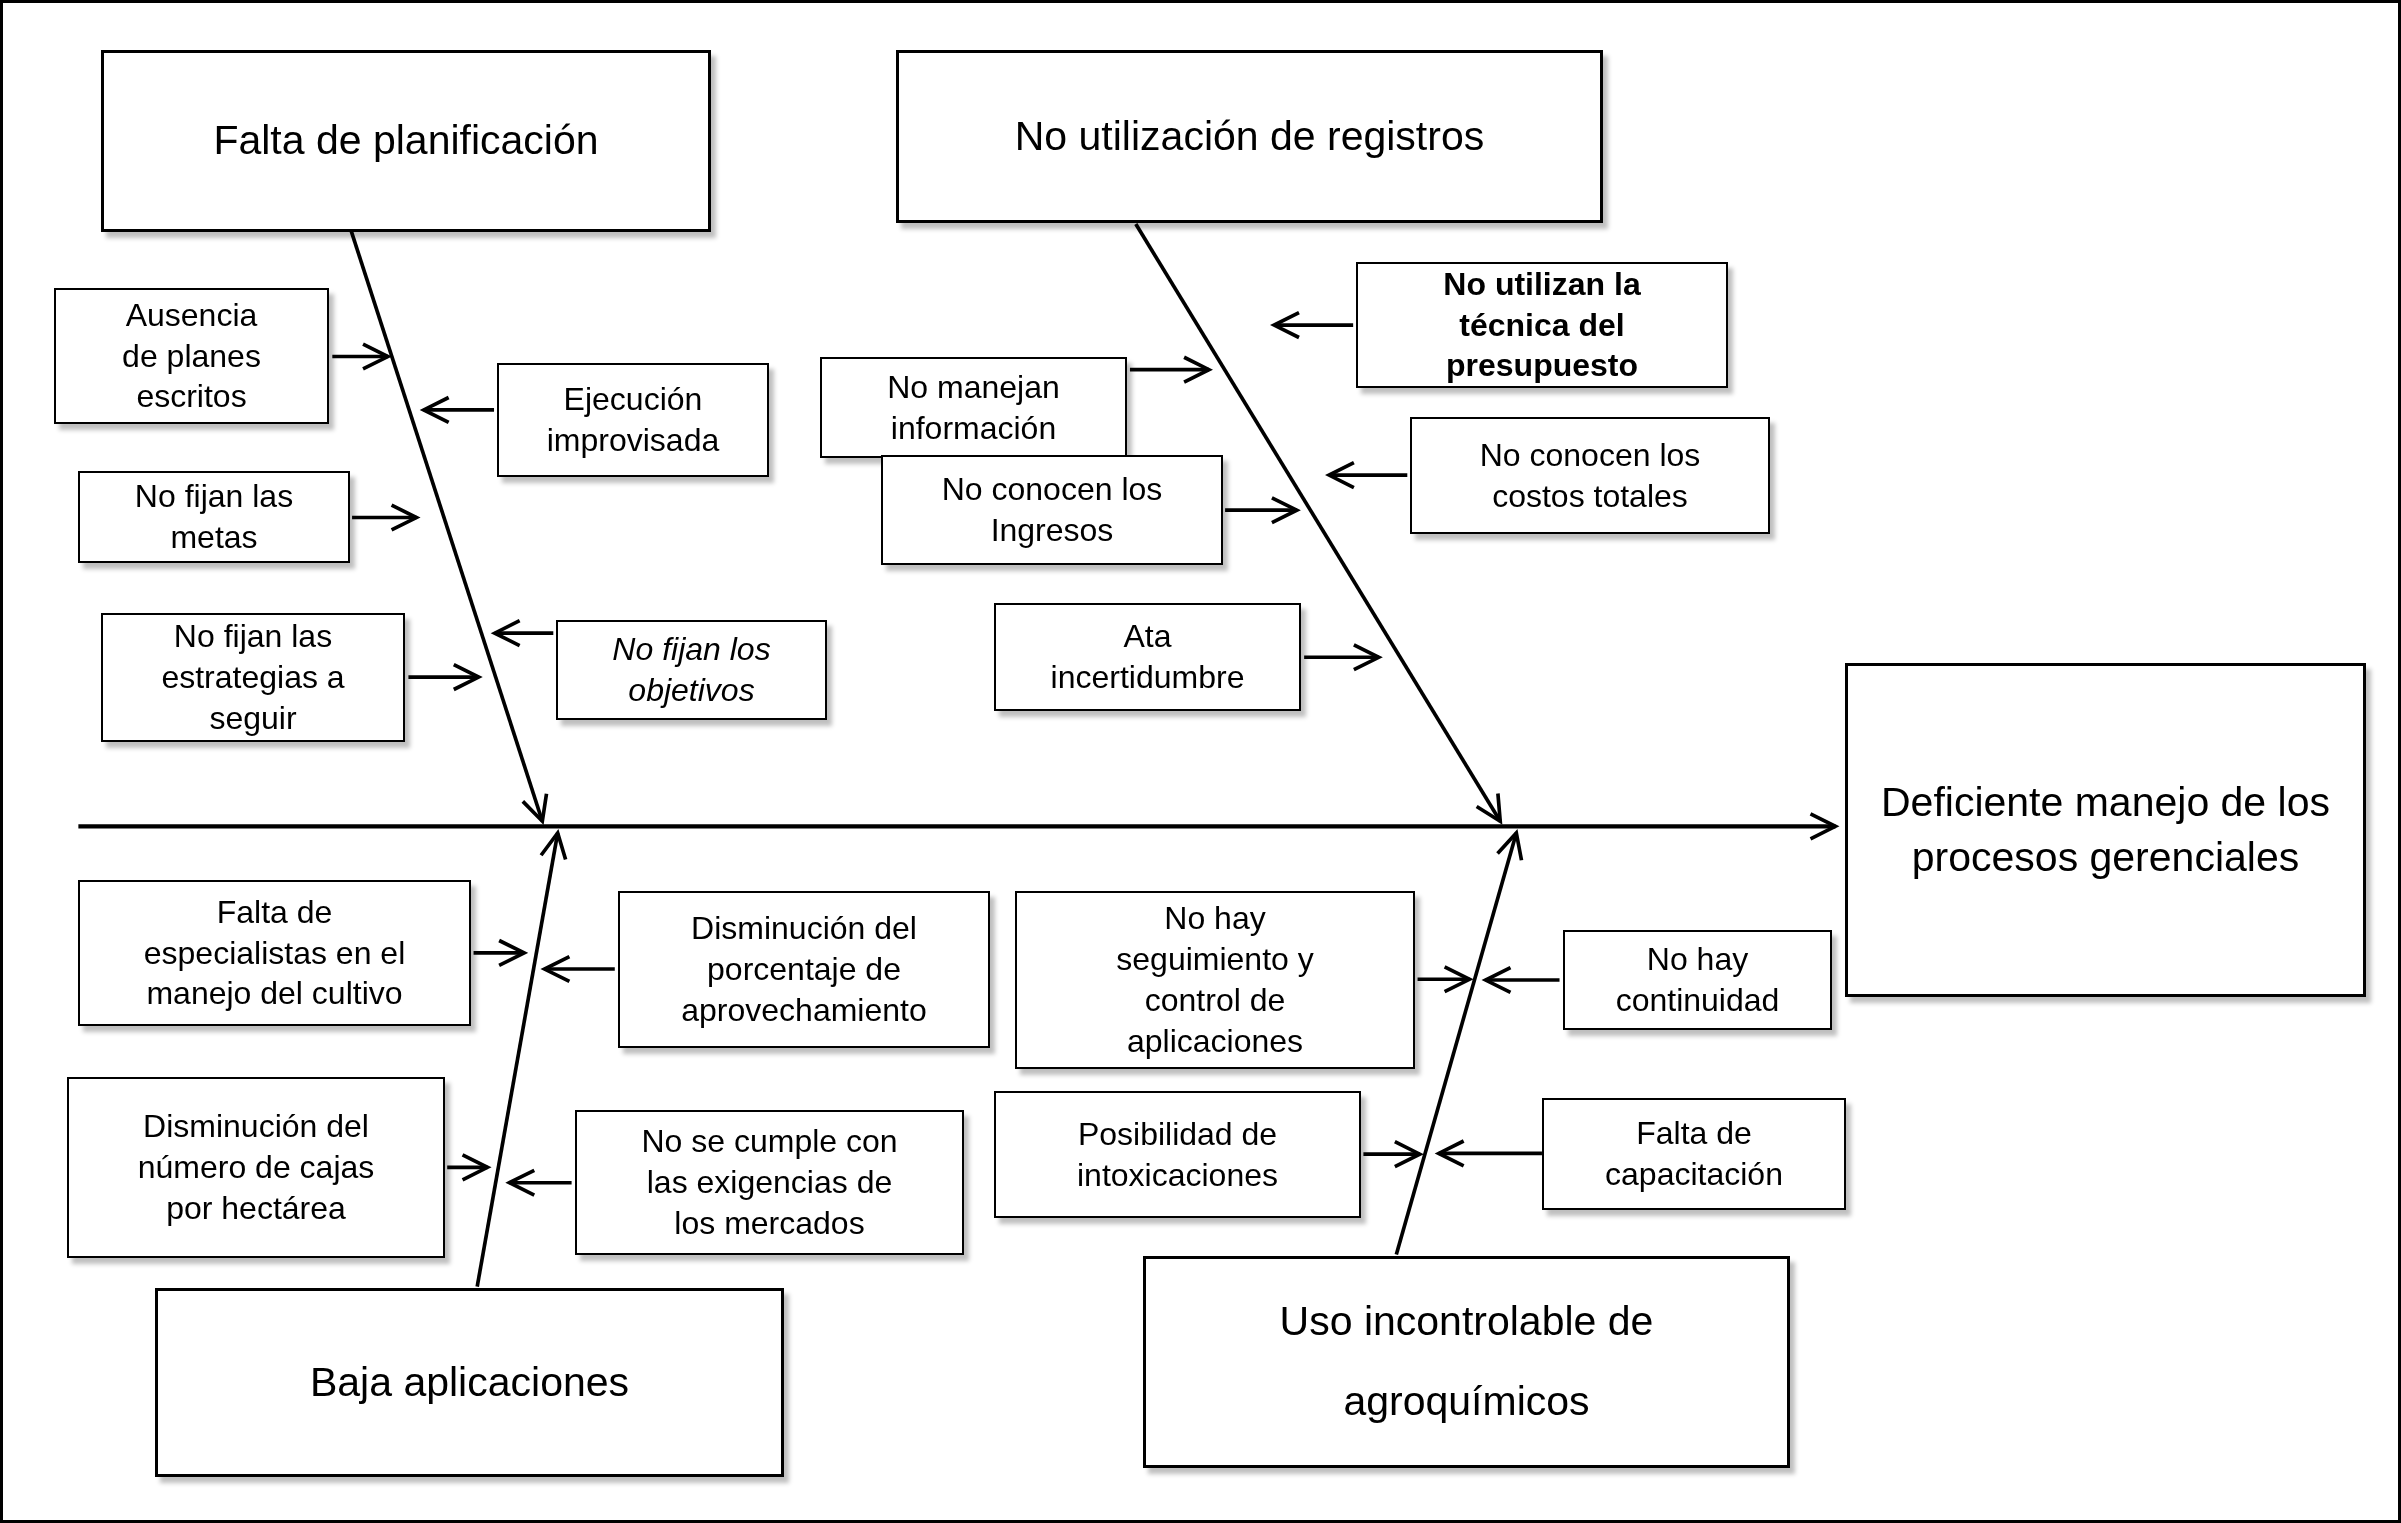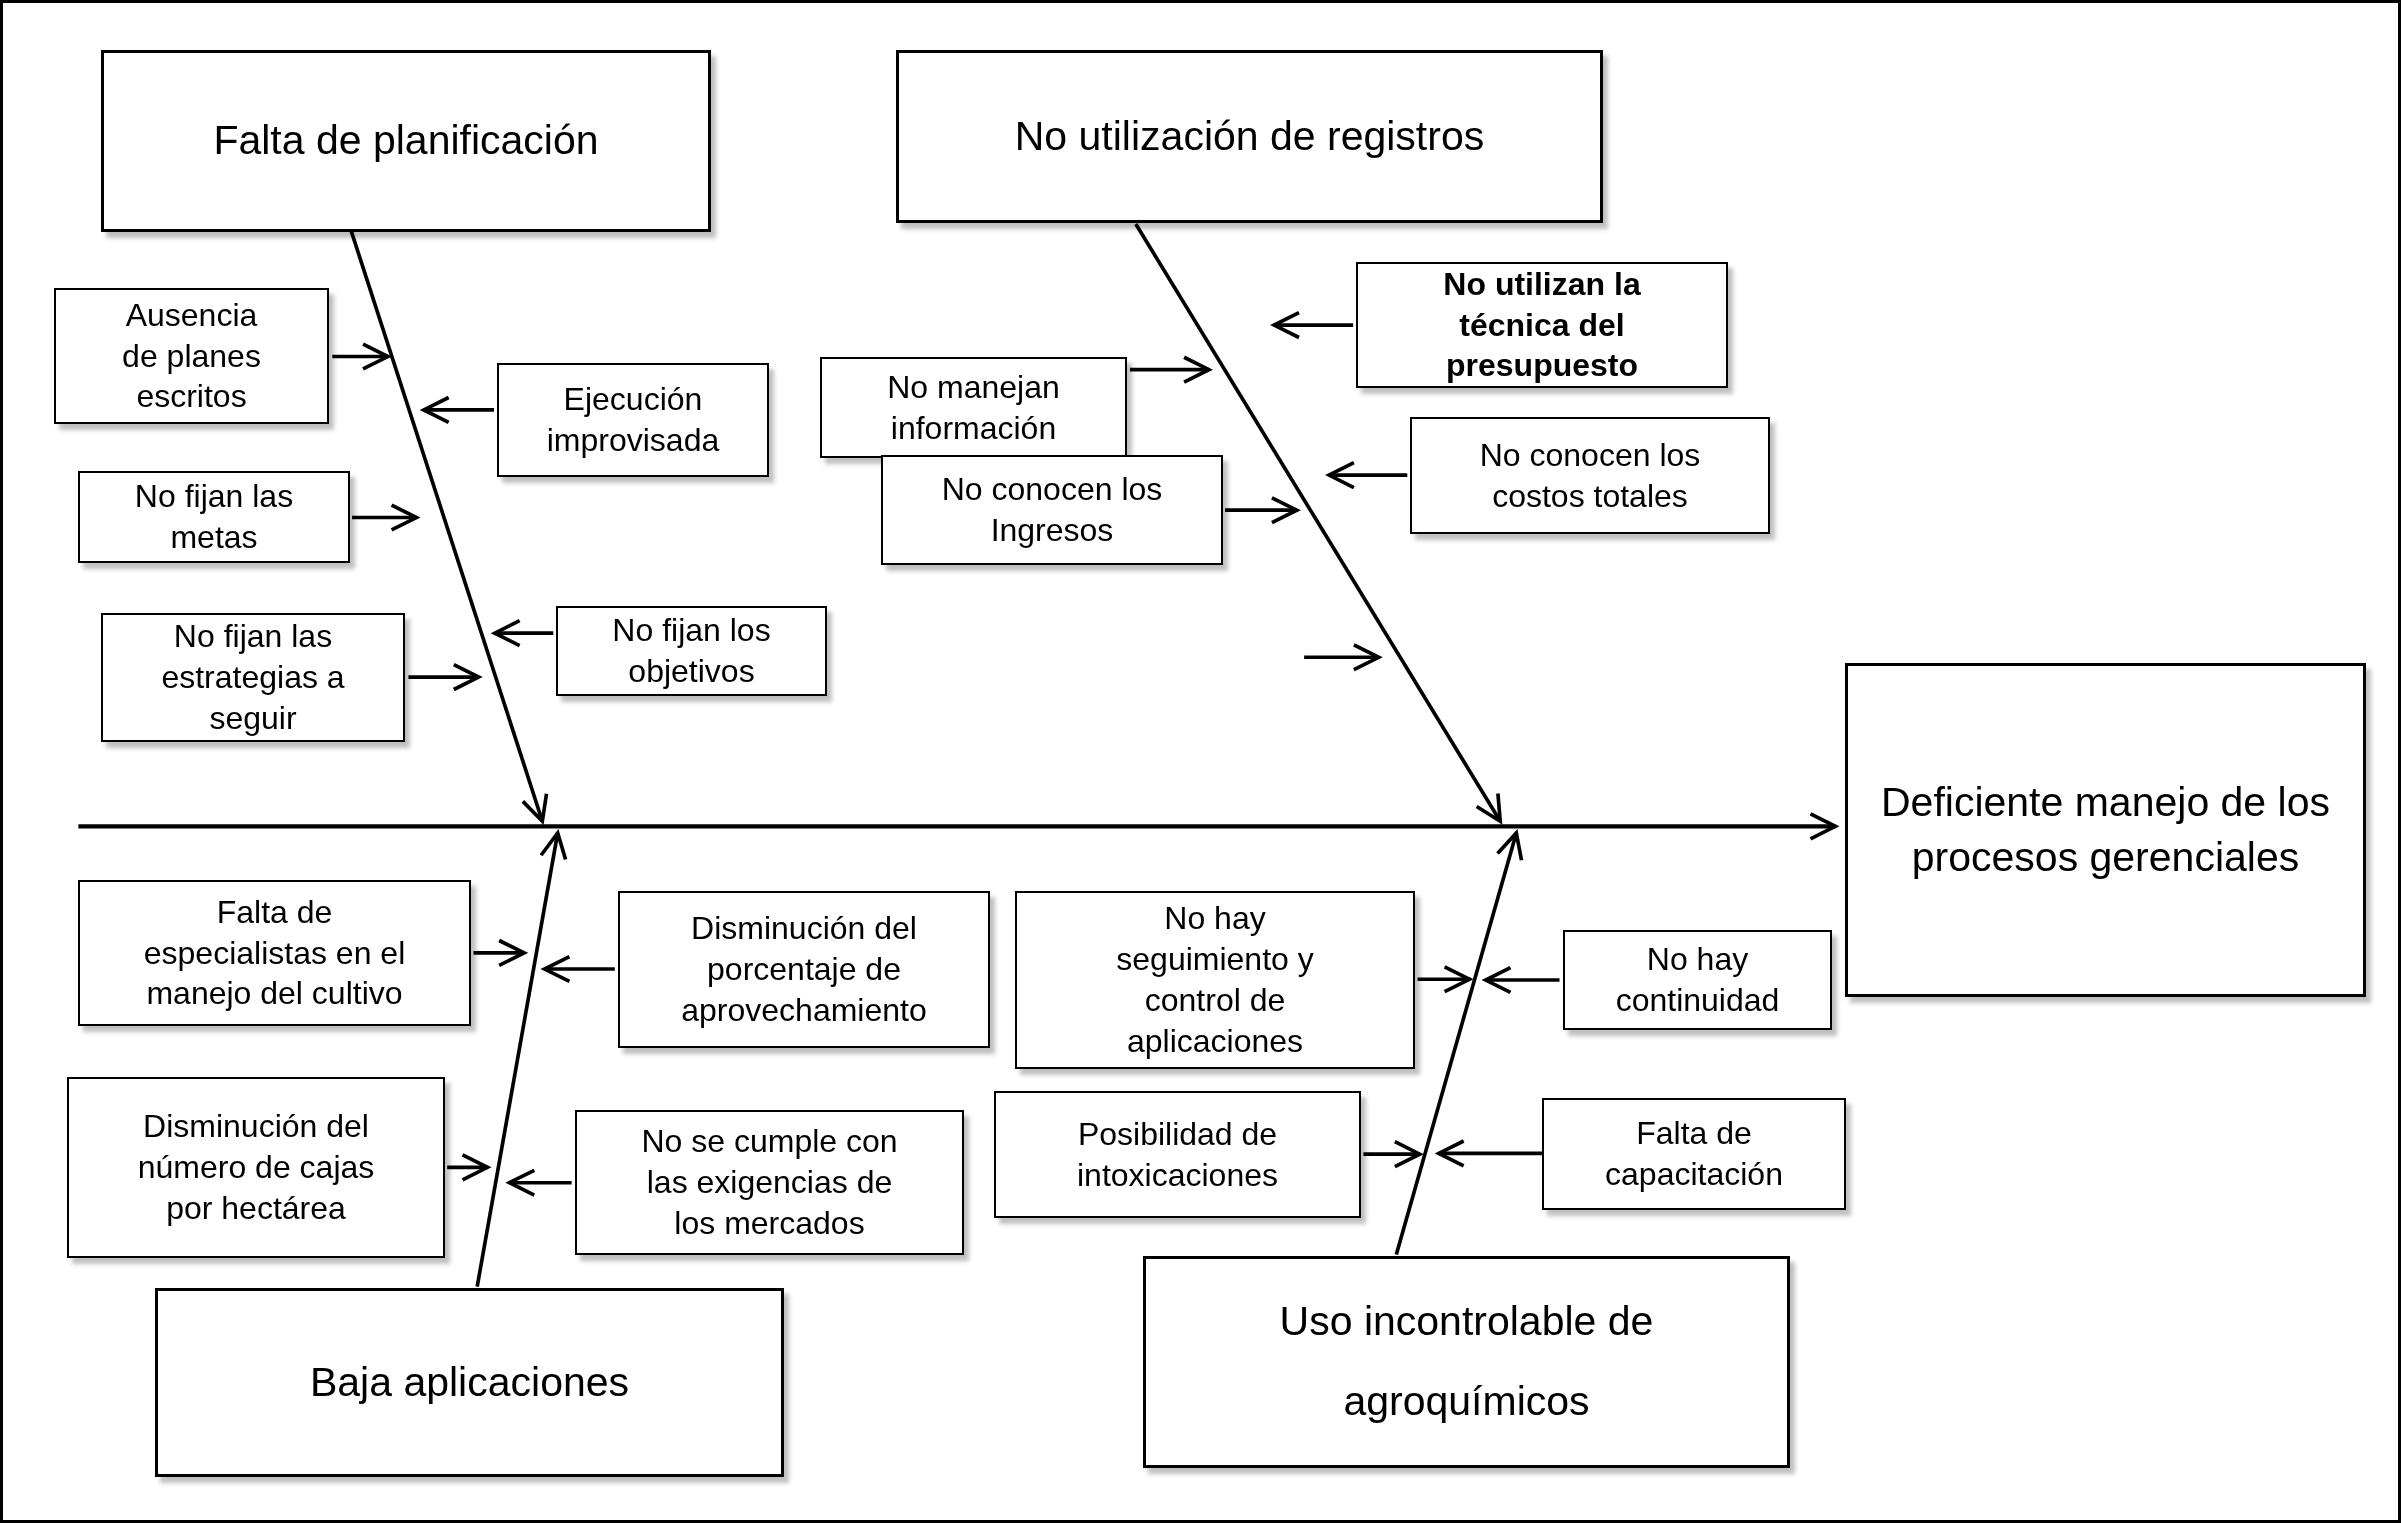--- a/index.html
+++ b/index.html
@@ -83,35 +83,37 @@
   <div class="box big spaced" style="left:1140px;top:1253px;width:647px;height:212px;">Uso incontrolable de
 agroquímicos</div>
 
   <div class="box small" style="left:51px;top:285px;width:275px;height:136px;">Ausencia
 de planes
 escritos</div>
   <div class="box small" style="left:494px;top:360px;width:272px;height:114px;">Ejecución
 improvisada</div>
   <div class="box small" style="left:75px;top:468px;width:272px;height:92px;">No fijan las
 metas</div>
-  <div class="box small" style="left:553px;top:603px;width:271px;height:90px;">No fijan los
+  <div class="box small" style="left:553px;top:617px;width:271px;height:100px;font-style:italic;">No fijan los
 objetivos</div>
   <div class="box small" style="left:98px;top:610px;width:304px;height:129px;">No fijan las
 estrategias a
 seguir</div>
 
   <div class="box small" style="left:817px;top:316px;width:307px;height:101px;margin-top:38px;">No manejan
 información</div>
   <div class="box small" style="left:1353px;top:259px;width:372px;height:126px;font-weight:bold;">No utilizan  la
 técnica del
 presupuesto</div>
   <div class="box small" style="left:878px;top:452px;width:342px;height:110px;">No conocen los
 Ingresos</div>
   <div class="box small" style="left:1407px;top:414px;width:360px;height:117px;">No conocen los
 costos totales</div>
+  <div class="box small" style="left:991px;top:600px;width:307px;height:108px;">Ata
+incertidumbre</div>
 
   <div class="box small" style="left:75px;top:877px;width:393px;height:146px;">Falta de
 especialistas en el
 manejo del cultivo</div>
   <div class="box small" style="left:615px;top:888px;width:372px;height:157px;">Disminución del
 porcentaje de
 aprovechamiento</div>
   <div class="box small" style="left:64px;top:1074px;width:378px;height:181px;">Disminución del
 número de cajas
 por hectárea</div>

